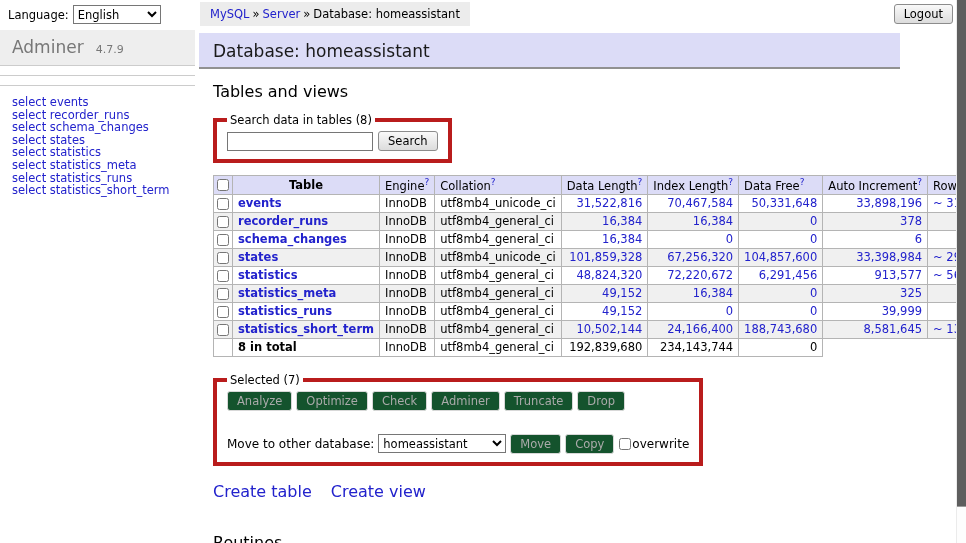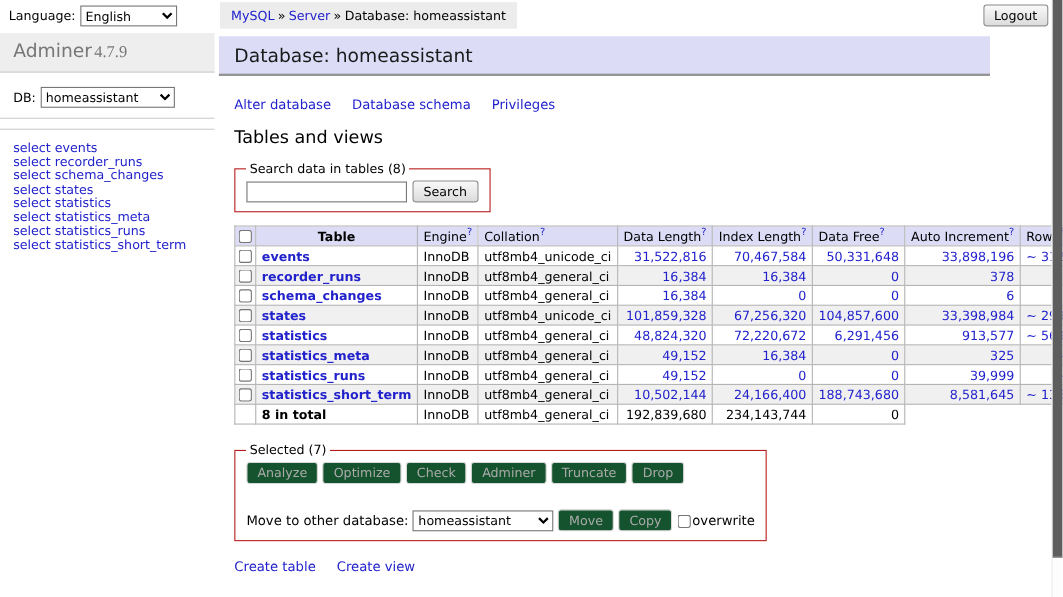--- a/index.html
+++ b/index.html
@@ -31,41 +31,41 @@
 
   select,input[type=text]{
     font-family:"DejaVu Sans","Liberation Sans",sans-serif;font-size:11.5px;
     border:1px solid #767676;background:#fff;height:19px;
   }
 
   
   .sidebar{position:absolute;top:30px;left:0;width:195px;}
   .logo{background:#eee;border-bottom:1px solid #ccc;padding:7px 0 8px 12px;}
   .logo .brand{color:var(--muted);font-size:17px;}
-  .logo .version{color:var(--muted);font-size:15px;margin-left:2px;font-family:Liberation Serif, serif;}
+  .logo .version{color:var(--muted);font-size:11px;margin-left:12px;}
   .db-row{margin:13px 0 0 12px;font-size:11.5px;}
   .db-row select{width:122px;margin-left:4px;}
   .sidebar hr{border:0;border-top:1px solid #ccc;margin:9px 0 7px;}
   .menu-links{padding:0 14px 0 12px;font-size:11.5px;line-height:14px;}
   .menu-links a{margin-right:14px;white-space:nowrap;}
   .tables-list{padding:3px 12px 0;font-size:11.5px;line-height:12.6px;}
   .tables-list a{display:block;white-space:nowrap;}
 
   
   .content{position:absolute;top:33px;left:199px;width:757px;}
   h2.page-title{
     margin:0;width:701px;background:var(--accent-bg);border-bottom:2px solid #919191;
     font-size:17px;font-weight:normal;color:#1a1a1a;padding:8px 8px 6px 14px;
   }
   .content-inner{padding-left:14px;}
   .page-links{margin:19px 0 0;font-size:12px;}
   .page-links a{margin-right:19px;}
   h3{font-size:16px;font-weight:normal;margin:13px 0 0;color:#000;}
 
-  fieldset{border:1px solid #b91c1c;padding:4px 10px 8px;margin:12px 0 0;display:inline-block;}
+  fieldset{border:4px solid #b91c1c;padding:4px 10px 8px;margin:12px 0 0;display:inline-block;}
   legend{font-size:11.5px;padding:0 3px;}
   .search-fieldset input[type=text]{width:146px;padding:1px 3px;margin-right:5px;}
 
   table.objects{border-collapse:collapse;margin-top:12px;font-size:11.5px;table-layout:fixed;}
   table.objects th,table.objects td{
     border:1px solid var(--border);padding:1px 5px;height:18px;overflow:hidden;
     text-align:left;font-weight:normal;white-space:nowrap;
   }
   table.objects thead th,table.objects thead td{background:var(--accent-bg);}
   table.objects thead th.tbl-col{text-align:center;font-weight:bold;}
@@ -79,21 +79,21 @@
   table.objects td.empty{border:none;background:#fff;}
   input[type=checkbox]{width:12px;height:12px;margin:1px;vertical-align:middle;}
 
   .selected-fieldset{margin-top:16px;}
   .selected-fieldset .btn-row button{margin-right:4px;}
   .move-row{margin-top:7px;font-size:12px;}
   .move-row select{width:128px;margin:0 4px;}
   .move-row button{margin-right:4px;margin-top:16px;}
   .move-row label{font-size:12px;}
 
-  .create-links{margin:16px 0 0;font-size:12px;}
+  .create-links{margin:16px 0 0;font-size:16px;}
   .create-links a{margin-right:19px;}
 
   
   .scrollbar{position:absolute;top:0;right:0;width:10px;height:543px;background:#fdfdfd;border-left:1px solid #ebebeb;}
   .scrollbar .thumb{position:absolute;top:0;left:0;width:100%;height:507px;background:var(--thumb);border-bottom:1px solid #9a9a9a;}
 </style>
 </head>
 <body>
 
 <div class="lang-form">
@@ -102,45 +102,39 @@
 
 <div class="breadcrumb">
   <a>MySQL</a><span class="sep">»</span><a>Server</a><span class="sep">»</span><span>Database: homeassistant</span>
 </div>
 
 <button class="logout-btn">Logout</button>
 
 <div class="sidebar">
   <div class="logo">
     <a class="brand" style="color:var(--muted);">Adminer</a><span class="version">4.7.9</span>
-  </div>
-  <div class="db-row">
-    <span>DB:</span><select><option>homeassistant</option></select>
   </div>
   <hr>
   <hr>
   <div class="tables-list">
       <a>select events</a>
       <a>select recorder_runs</a>
       <a>select schema_changes</a>
       <a>select states</a>
       <a>select statistics</a>
       <a>select statistics_meta</a>
       <a>select statistics_runs</a>
       <a>select statistics_short_term</a>
     </div>
 </div>
 
 <div class="content">
   <h2 class="page-title">Database: homeassistant</h2>
 
   <div class="content-inner">
-    <div class="page-links">
-      <a>Alter database</a><a>Database schema</a><a>Privileges</a>
-    </div>
 
     <h3>Tables and views</h3>
 
     <fieldset class="search-fieldset">
       <legend>Search data in tables (8)</legend>
       <input type="text" value="" style=""><button>Search</button>
     </fieldset>
 
     <table class="objects">
       <colgroup>

